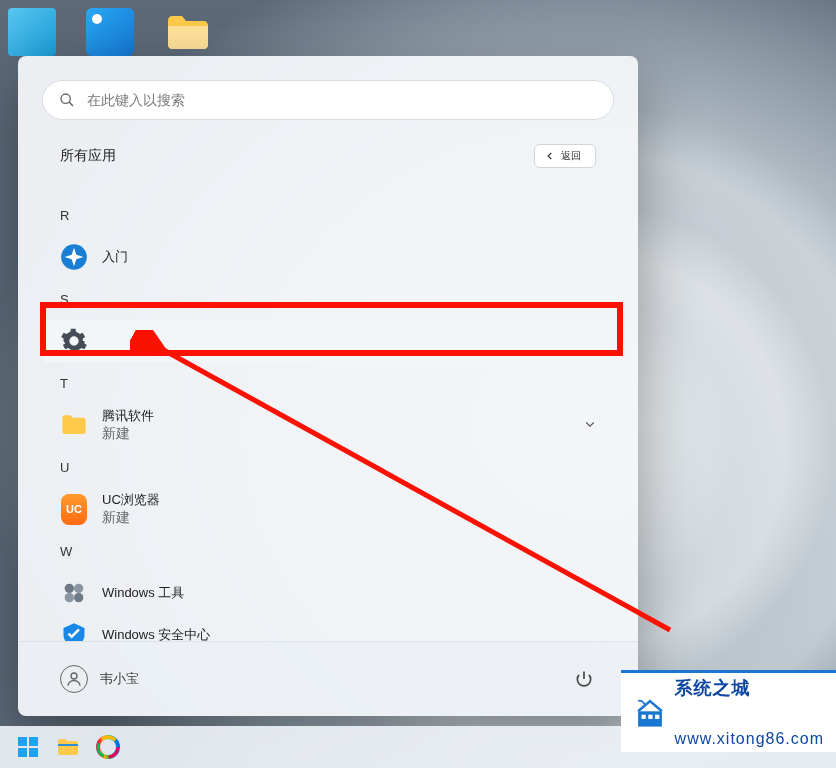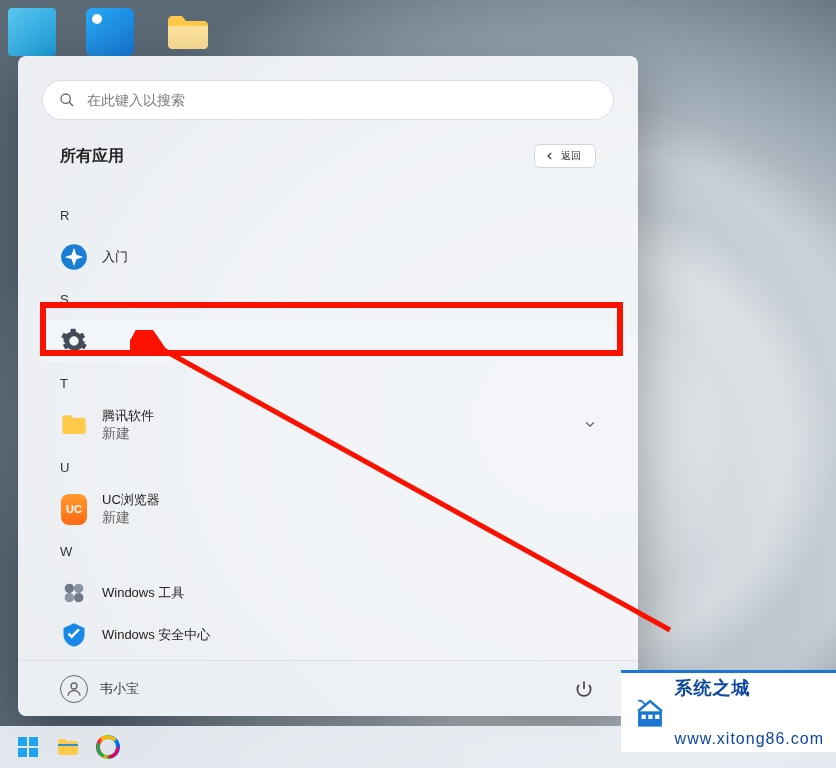--- a/index.html
+++ b/index.html
@@ -83,21 +83,21 @@
       color: #333;
     }
     .search-bar input::placeholder { color: #7a7a7a; }
 
     .apps-header {
       display: flex;
       align-items: center;
       justify-content: space-between;
       padding: 12px 42px 8px 42px;
     }
-    .apps-header h2 { font-size: 16px; font-weight: 700; color: #222; }
+    .apps-header h2 { font-size: 14px; font-weight: 400; color: #222; }
     .back-btn {
       background: #fff;
       border: 1px solid #d0d5da;
       border-radius: 6px;
       padding: 4px 14px 4px 10px;
       font-size: 10px;
       color: #333;
       display: flex;
       align-items: center;
       gap: 6px;
@@ -159,21 +159,21 @@
       width: 560px;
       height: 320px;
       pointer-events: none;
       z-index: 50;
     }
 
     
     .menu-footer {
       border-top: 1px solid rgba(0,0,0,0.06);
       background: rgba(235,240,245,0.6);
-      height: 56px;
+      height: 75px;
       display: flex;
       align-items: center;
       justify-content: space-between;
       padding: 0 42px;
       border-radius: 0 0 12px 12px;
     }
     .user-block { display: flex; align-items: center; gap: 12px; font-size: 13px; color: #333; cursor:pointer; }
     .user-block .avatar { width: 28px; height: 28px; border-radius: 50%; border: 1.5px solid #666; display:flex; align-items:center; justify-content:center; }
     .power-btn { width: 24px; height: 24px; cursor: pointer; display:flex; align-items:center; justify-content:center; color:#444; }
 

